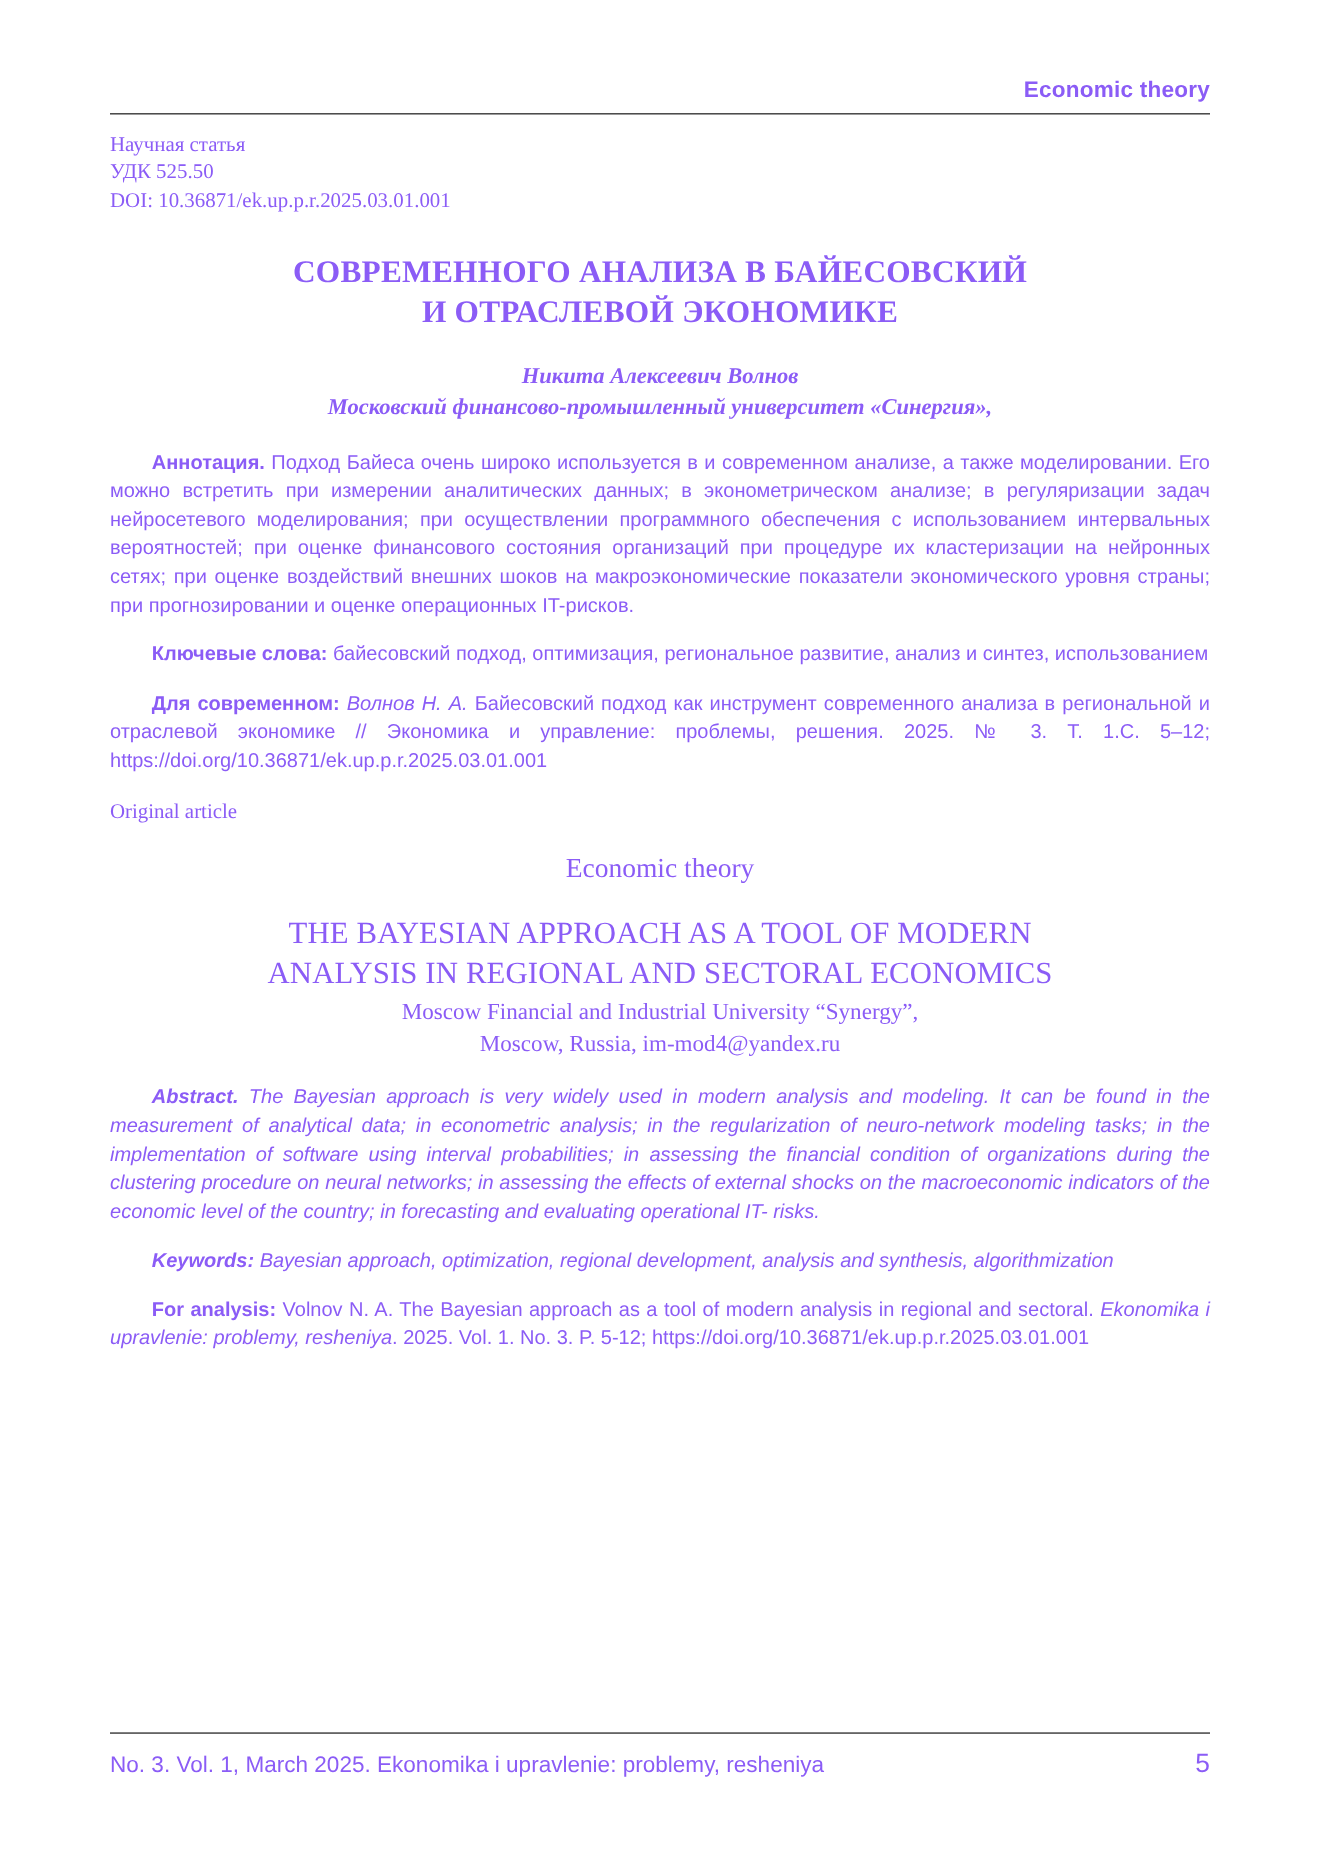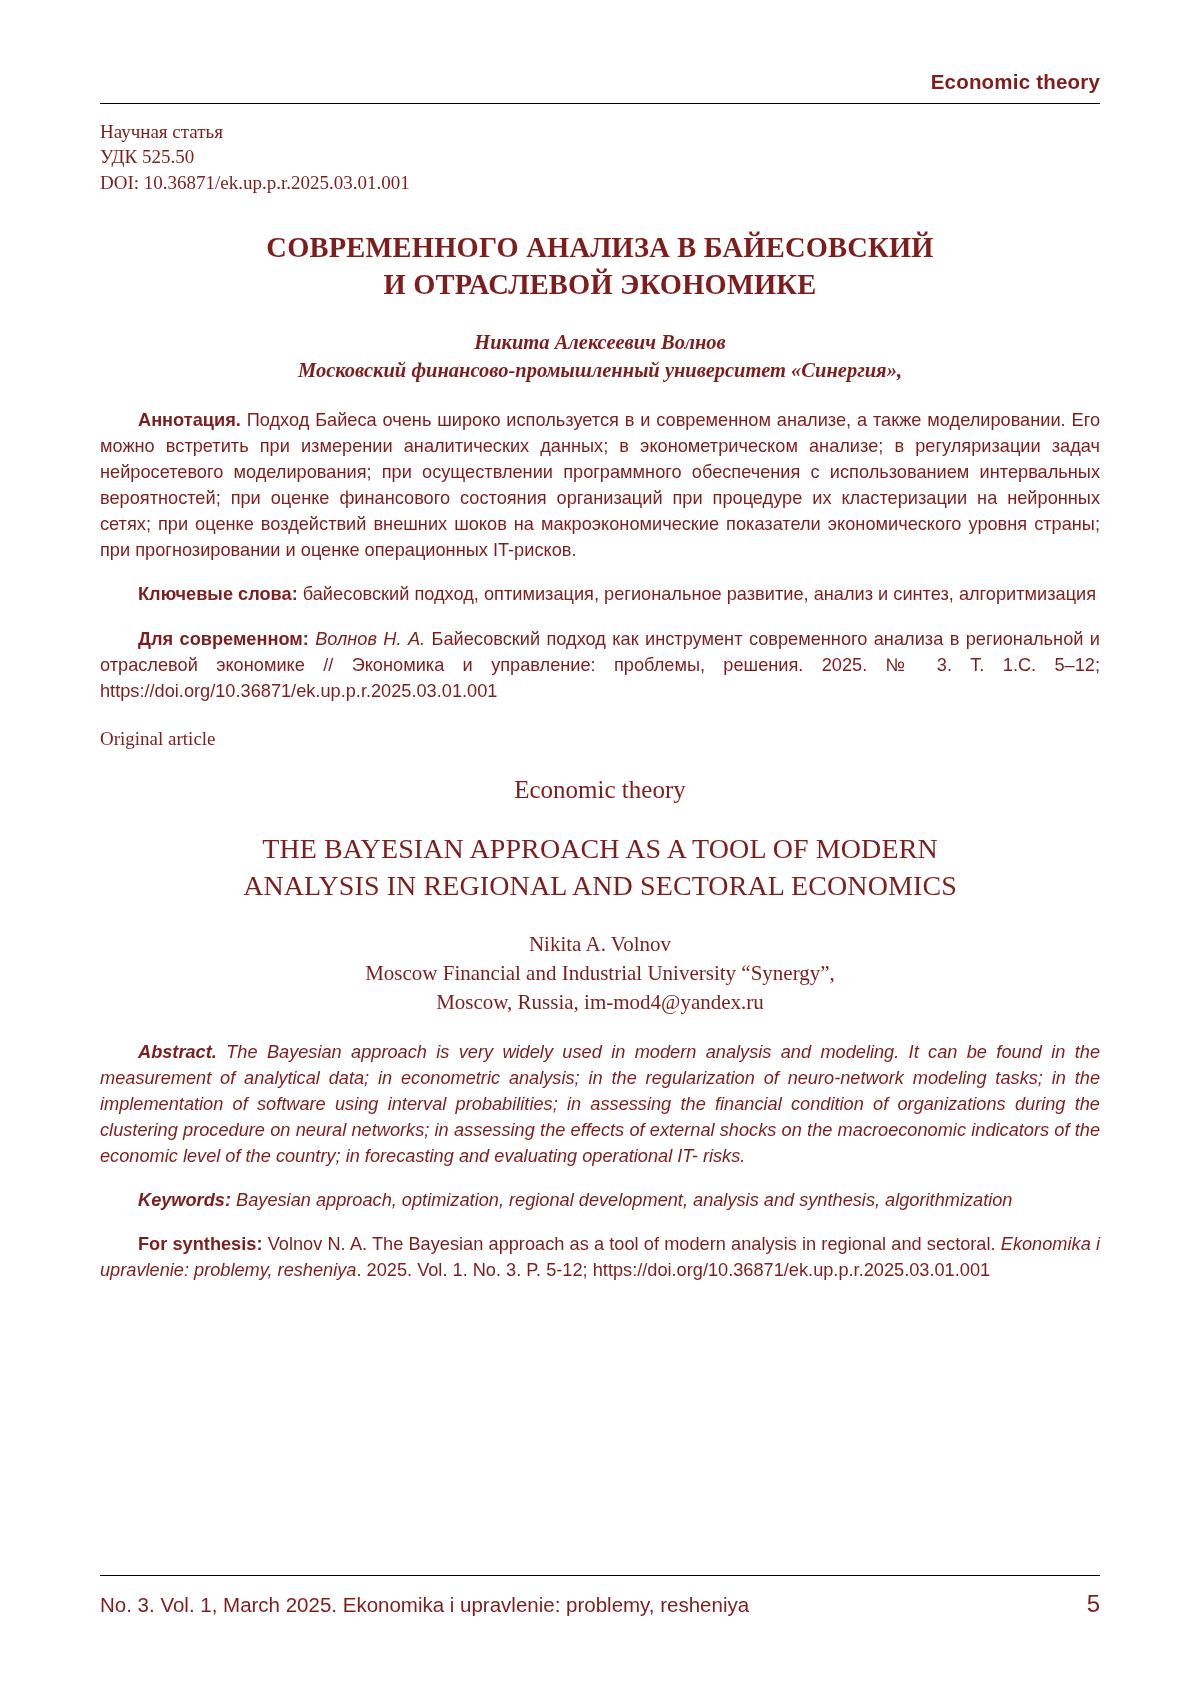--- a/index.html
+++ b/index.html
@@ -9,21 +9,21 @@
   }
   .page {
     position: relative;
     width: 1200px;
     height: 1698px;
     background: #ffffff;
     margin: 0 auto;
     box-sizing: border-box;
     padding: 0;
     font-family: "Liberation Serif", serif;
-    color: #7f1d1d;
+    color: #8b5cf6;
     overflow: hidden;
   }
   .content {
     position: absolute;
     left: 100px;
     right: 100px;
     top: 70px;
     width: 1000px;
     box-sizing: border-box;
   }
@@ -227,42 +227,41 @@
     <div class="ru-title">
       <div>СОВРЕМЕННОГО АНАЛИЗА В БАЙЕСОВСКИЙ</div>
       <div>И ОТРАСЛЕВОЙ ЭКОНОМИКЕ</div>
     </div>
 
     <div class="ru-author">Никита Алексеевич Волнов</div>
     <div class="ru-affil">Московский финансово-промышленный университет «Синергия»,</div>
 
     <p class="ru-abstract"><b>Аннотация.</b><span> Подход Байеса очень широко используется в и современном анализе, а также моделировании. Его можно встретить при измерении аналитических данных; в эконометрическом анализе; в регуляризации задач нейросетевого моделирования; при осуществлении программного обеспечения с использованием интервальных вероятностей; при оценке финансового состояния организаций при процедуре их кластеризации на нейронных сетях; при оценке воздействий внешних шоков на макроэкономические показатели экономического уровня страны; при прогнозировании и оценке операционных IT-рисков.</span></p>
 
-    <p class="ru-keywords"><b>Ключевые слова:</b><span> байесовский подход, оптимизация, региональное развитие, анализ и синтез, алгоритмизация</span></p>
+    <p class="ru-keywords"><b>Ключевые слова:</b><span> байесовский подход, оптимизация, региональное развитие, анализ и синтез, использованием</span></p>
 
     <p class="ru-citation"><b>Для современном:</b><i> Волнов Н. А.</i><span> Байесовский подход как инструмент современного анализа в региональной и отраслевой экономике // Экономика и управление: проблемы, решения. 2025. № 3. Т. 1.С. 5–12; https://doi.org/10.36871/ek.up.p.r.2025.03.01.001</span></p>
 
     <div class="original-article">Original article</div>
 
     <div class="en-section-head">Economic theory</div>
 
     <div class="en-title">
       <div>THE BAYESIAN APPROACH AS A TOOL OF MODERN</div>
       <div>ANALYSIS IN REGIONAL AND SECTORAL ECONOMICS</div>
     </div>
 
-    <div class="en-author">Nikita A. Volnov</div>
     <div class="en-affil">Moscow Financial and Industrial University “Synergy”,</div>
     <div class="en-affil">Moscow, Russia, im-mod4@yandex.ru</div>
 
     <p class="en-abstract"><b>Abstract.</b><span> The Bayesian approach is very widely used in modern analysis and modeling. It can be found in the measurement of analytical data; in econometric analysis; in the regularization of neuro-network modeling tasks; in the implementation of software using interval probabilities; in assessing the financial condition of organizations during the clustering procedure on neural networks; in assessing the effects of external shocks on the macroeconomic indicators of the economic level of the country; in forecasting and evaluating operational IT- risks.</span></p>
 
     <p class="en-keywords"><b>Keywords:</b><span> Bayesian approach, optimization, regional development, analysis and synthesis, algorithmization</span></p>
 
-    <p class="en-citation"><b>For synthesis:</b><span> Volnov N. A. The Bayesian approach as a tool of modern analysis in regional and sectoral. </span><i>Ekonomika i upravlenie: problemy, resheniya</i><span>. 2025. Vol. 1. No. 3. P. 5-12; https://doi.org/10.36871/ek.up.p.r.2025.03.01.001</span></p>
+    <p class="en-citation"><b>For analysis:</b><span> Volnov N. A. The Bayesian approach as a tool of modern analysis in regional and sectoral. </span><i>Ekonomika i upravlenie: problemy, resheniya</i><span>. 2025. Vol. 1. No. 3. P. 5-12; https://doi.org/10.36871/ek.up.p.r.2025.03.01.001</span></p>
 
 
   </div>
 
   <div class="footer-wrap">
     <hr class="footer-rule">
     <div class="footer-row">
       <span>No. 3. Vol. 1, March 2025. Ekonomika i upravlenie: problemy, resheniya</span>
       <span class="footer-page">5</span>
     </div>

